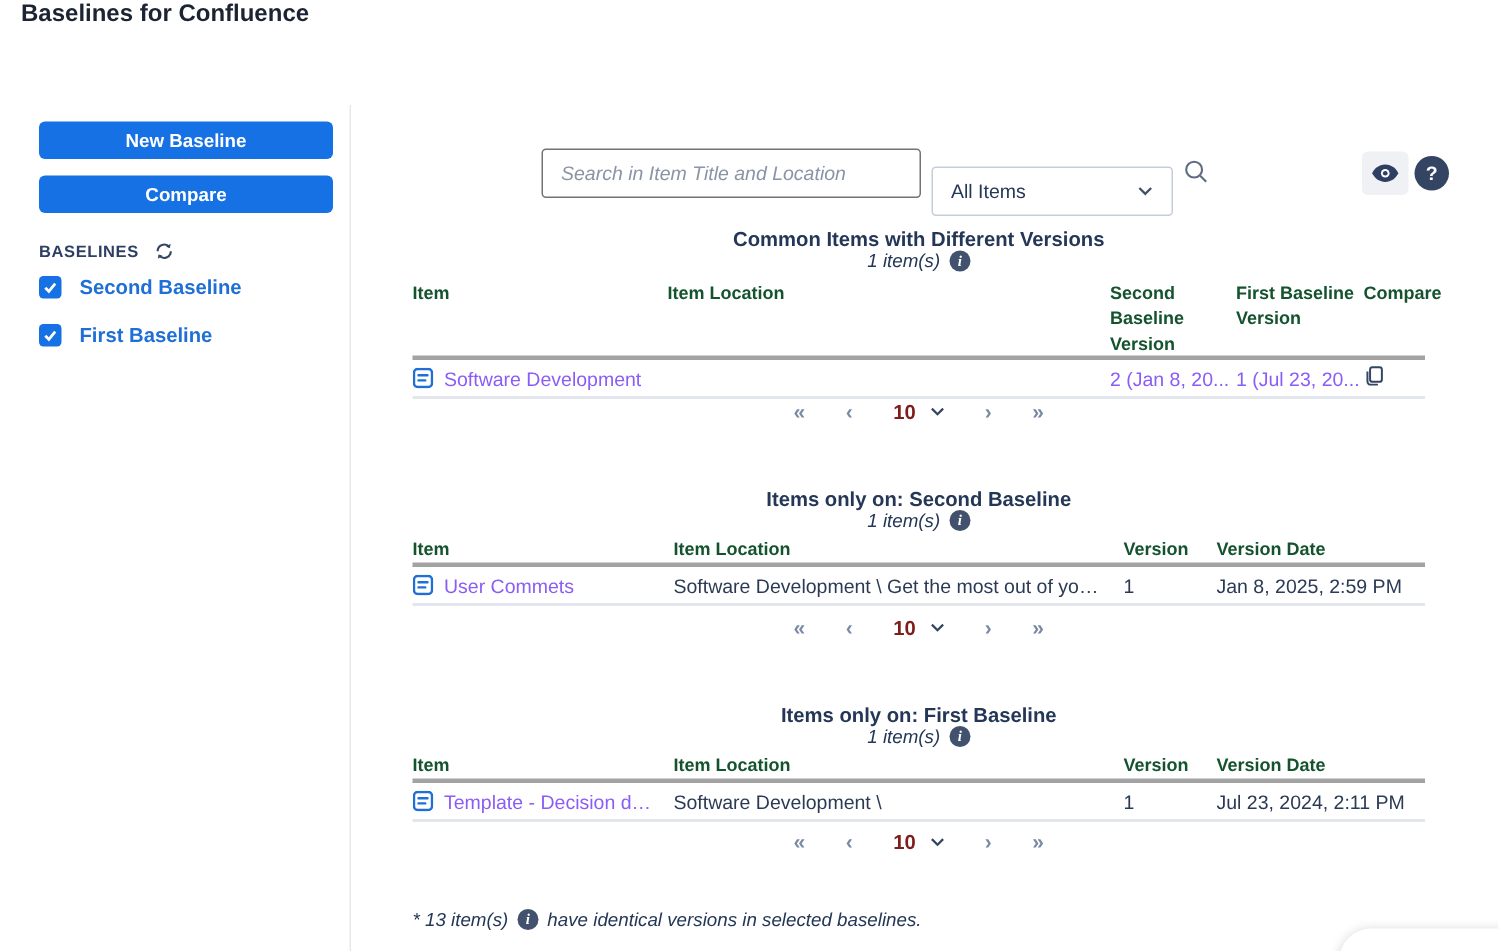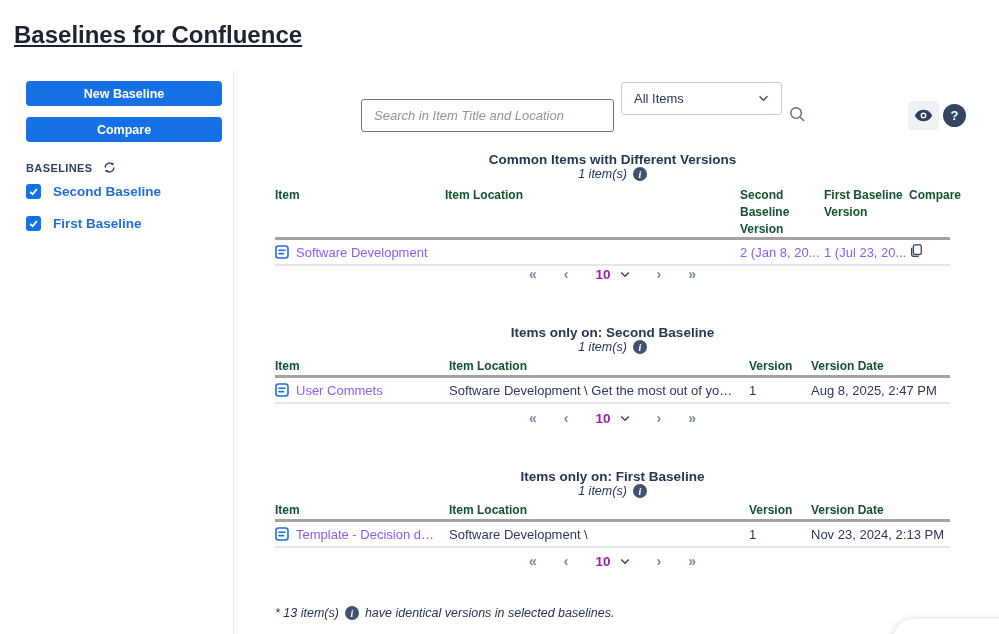--- a/index.html
+++ b/index.html
@@ -1,20 +1,20 @@
 <!DOCTYPE html>
 <html><head>
 <meta charset="utf-8">
 <style>
   * { box-sizing: border-box; }
   html,body { margin:0; padding:0; background:#fff; }
   .page { position:relative; width:999px; height:634px; background:#fff; overflow:hidden;
           font-family:"Liberation Sans", sans-serif; color:#253858; }
 
-  .title { position:absolute; left:14px; top:21px; margin:0; font-size:24px; font-weight:700; color:#1c2433;text-decoration:underline; }
+  .title { position:absolute; left:14px; top:1px; margin:0; font-size:16px; font-weight:700; color:#1c2433; }
 
   
   .btn { position:absolute; left:26px; width:196px; height:25px; background:#1571e4; color:#fff;
          font-family:inherit; font-weight:700; font-size:12.5px; border:none; border-radius:4px; cursor:pointer; }
   .btn.new { top:81px; }
   .btn.compare { top:117px; }
   .bl-head { position:absolute; left:26px; top:161px; display:flex; align-items:center; gap:10px;
              font-size:11px; font-weight:700; letter-spacing:.4px; color:#2e3f63;text-align:right; }
   .refresh { display:inline-flex; cursor:pointer; }
   .bl-item { position:absolute; left:26px; display:flex; align-items:center; gap:12px; }
@@ -23,21 +23,21 @@
   .cbx { width:15px; height:15px; background:#1571e4; border-radius:3px; display:flex;
          align-items:center; justify-content:center; cursor:pointer; flex:0 0 auto; }
   .bl-label { color:#1f6fd6; font-size:13.5px; font-weight:600; text-decoration:none; cursor:pointer; }
   .vdiv { position:absolute; left:233px; top:70px; width:1px; height:564px; background:#e8e8e8; }
 
   
   .search-input { position:absolute; left:361px; top:99px; width:253px; height:33px;
                   border:1px solid #737373; border-radius:3px; padding:0 12px; font-size:13px;
                   color:#253858; font-family:inherit; outline:none;font-style:italic; }
   .search-input::placeholder { color:#8a94a6; }
-  .filter { position:absolute; left:621px; top:82px; width:161px; height:33px;
+  .filter { position:absolute; left:621px; top:111px; width:161px; height:33px;
             border:1px solid #c4cdd9; border-radius:3px; display:flex; align-items:center;
             justify-content:space-between; padding:0 12px; font-size:13px; color:#253858; cursor:pointer; background:#fff;gap:44px; }
   .search-btn { position:absolute; left:789px; top:106px; width:20px; height:20px; cursor:pointer; }
   .eye-btn { position:absolute; left:908px; top:101px; width:31px; height:29px; background:#f0f1f4;
              border-radius:4px; display:flex; align-items:center; justify-content:center; cursor:pointer; }
   .help-btn { position:absolute; left:943px; top:104px; width:23px; height:23px; background:#344563;
               border-radius:50%; color:#fff; font-weight:700; font-size:13px; display:flex;
               align-items:center; justify-content:center; cursor:pointer; }
 
   
@@ -66,21 +66,21 @@
   .item-cell { display:flex; align-items:center; gap:7px; white-space:nowrap; overflow:hidden; }
   .item-cell svg { flex:0 0 auto; }
   .loc { white-space:nowrap; overflow:hidden; text-overflow:ellipsis; color:#2b3a55; }
   .val { color:#2b3a55; }
 
   
   .pager { position:absolute; left:275px; width:675px; display:flex; justify-content:center;
            align-items:center; gap:27px; color:#7a89a5; font-size:14px; font-weight:700; }
   .pager.p1 { top:266px; } .pager.p2 { top:410px; } .pager.p3 { top:553px; }
   .pg { cursor:pointer; user-select:none; }
-  .pgsize { display:flex; align-items:center; gap:9px; color:#a21caf; font-size:13.5px; cursor:pointer; }
+  .pgsize { display:flex; align-items:center; gap:9px; color:#7f1d1d; font-size:13.5px; cursor:pointer; }
 
   
   .footnote { position:absolute; left:275px; top:606px; display:flex; align-items:center; gap:6px;
               font-style:italic; font-size:12.5px; color:#243757; }
   .pill { position:absolute; left:893px; top:619px; width:140px; height:42px; background:#fff;
           border-radius:21px; box-shadow:0 1px 8px rgba(9,30,66,.2); }
 </style>
 </head>
 <body>
 
@@ -220,21 +220,21 @@
     <div class="trow">
       <div class="c c1 item-cell">
         <svg viewBox="0 0 14 14" width="14" height="14">
           <rect x="1" y="1" width="12" height="12" rx="2.4" fill="none" stroke="#1f6fd6" stroke-width="1.6"></rect>
           <path d="M4 5.2h6M4 8.6h4.5" stroke="#1f6fd6" stroke-width="1.6" stroke-linecap="round" fill="none"></path>
         </svg>
         <a class="cell-link">User Commets</a>
       </div>
       <div class="c c2 loc">Software Development \ Get the most out of your so...</div>
       <div class="c c3 val">1</div>
-      <div class="c c4 val">Aug 8, 2025, 2:47 PM</div>
+      <div class="c c4 val">Jan 8, 2025, 2:59 PM</div>
     </div>
   </div>
 
   <div class="pager p2">
     <span class="pg">«</span>
     <span class="pg">‹</span>
     <span class="pgsize">
       <span>10</span>
       <svg viewBox="0 0 12 8" width="10" height="7">
         <polyline points="1.5,1.5 6,6 10.5,1.5" stroke="#344563" stroke-width="1.8" fill="none"></polyline>
@@ -262,21 +262,21 @@
     <div class="trow">
       <div class="c c1 item-cell">
         <svg viewBox="0 0 14 14" width="14" height="14">
           <rect x="1" y="1" width="12" height="12" rx="2.4" fill="none" stroke="#1f6fd6" stroke-width="1.6"></rect>
           <path d="M4 5.2h6M4 8.6h4.5" stroke="#1f6fd6" stroke-width="1.6" stroke-linecap="round" fill="none"></path>
         </svg>
         <a class="cell-link">Template - Decision doc...</a>
       </div>
       <div class="c c2 loc">Software Development \</div>
       <div class="c c3 val">1</div>
-      <div class="c c4 val">Nov 23, 2024, 2:13 PM</div>
+      <div class="c c4 val">Jul 23, 2024, 2:11 PM</div>
     </div>
   </div>
 
   <div class="pager p3">
     <span class="pg">«</span>
     <span class="pg">‹</span>
     <span class="pgsize">
       <span>10</span>
       <svg viewBox="0 0 12 8" width="10" height="7">
         <polyline points="1.5,1.5 6,6 10.5,1.5" stroke="#344563" stroke-width="1.8" fill="none"></polyline>

